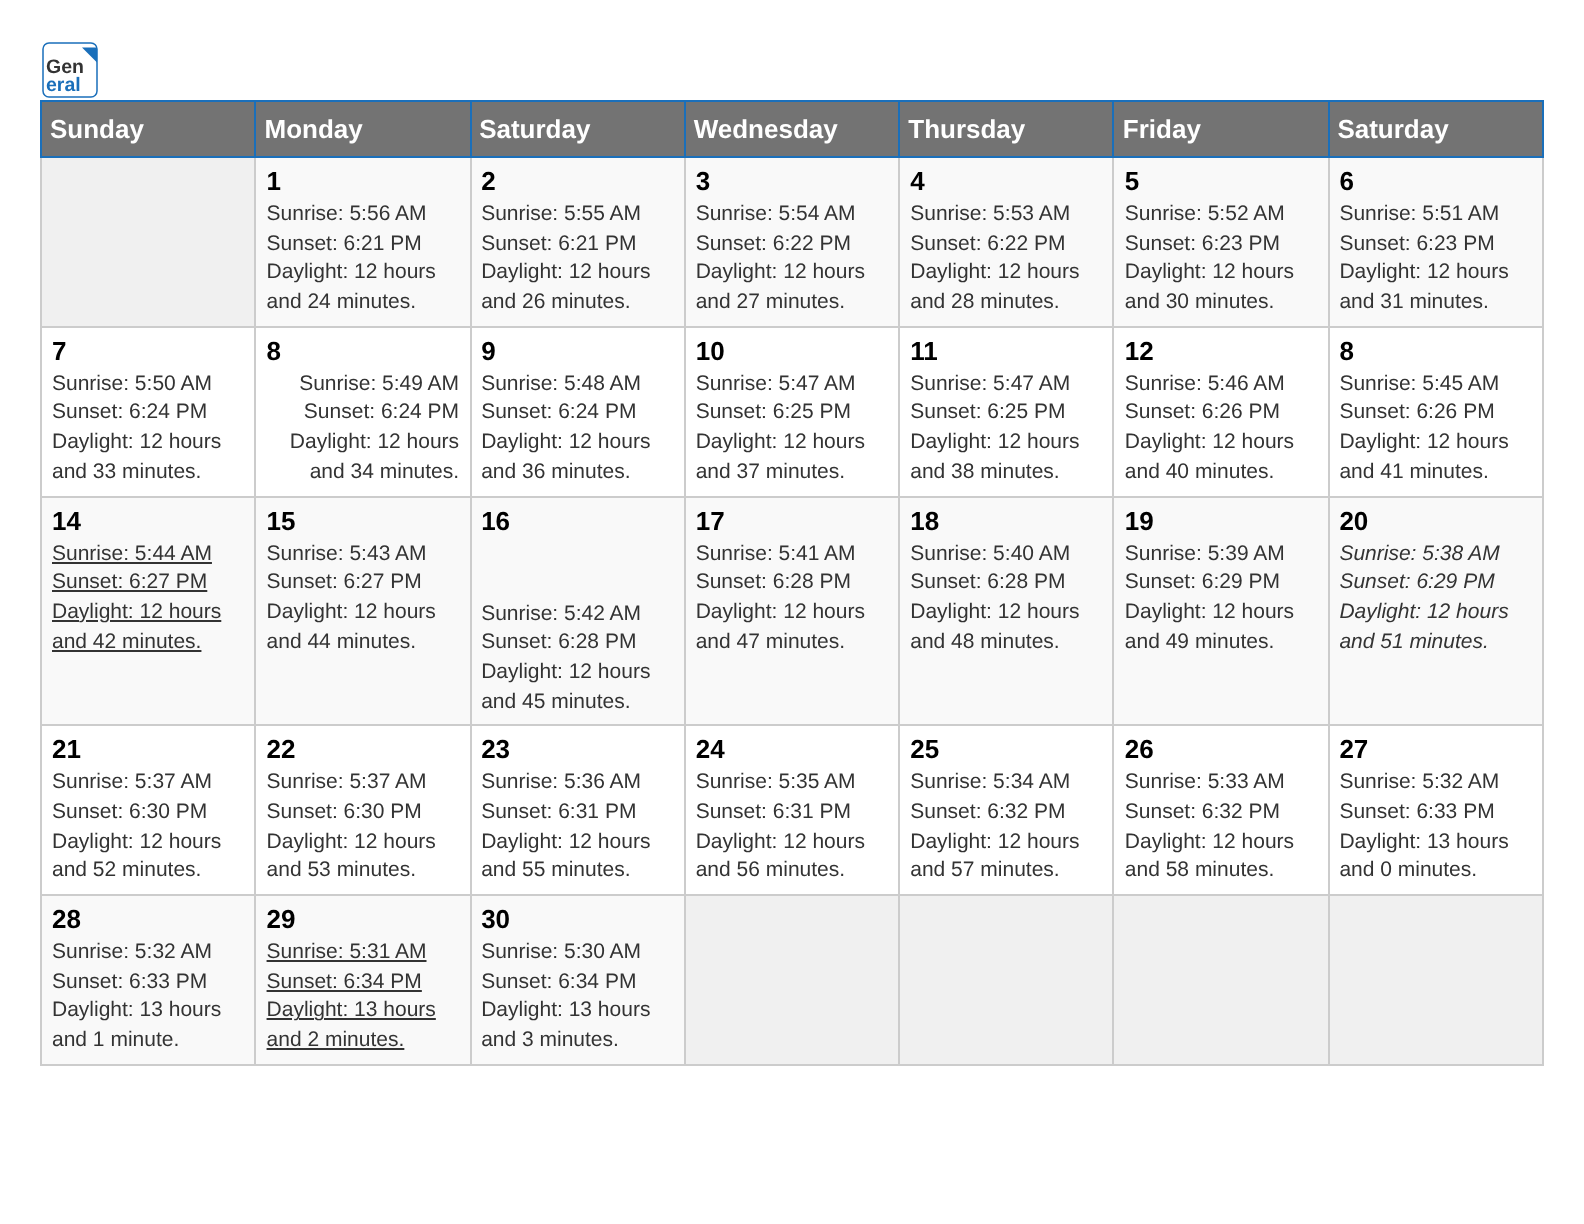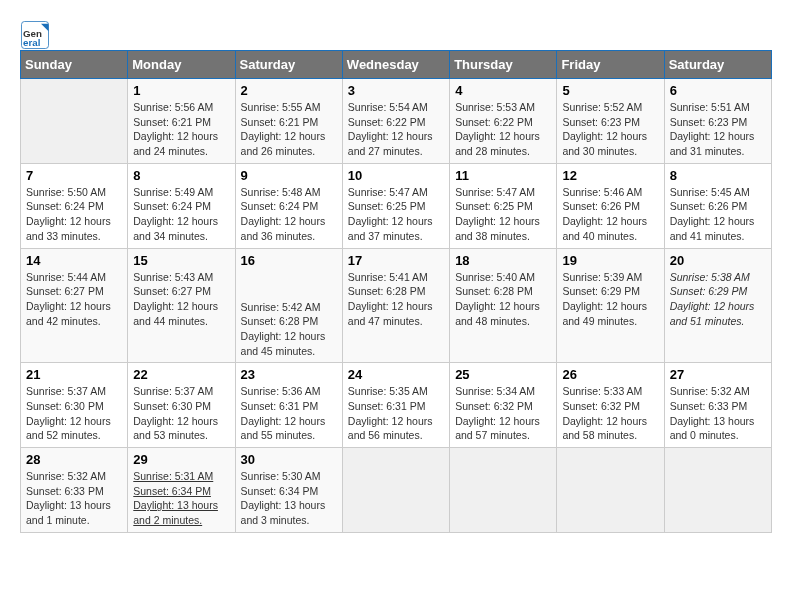--- a/index.html
+++ b/index.html
@@ -176,21 +176,21 @@
       <tr>
         <td>
           <span class="day-num">7</span>
           <div class="day-info" style="white-space: pre-line;">Sunrise: 5:50 AM
 Sunset: 6:24 PM
 Daylight: 12 hours
 and 33 minutes.</div>
         </td>
         <td>
           <span class="day-num">8</span>
-          <div class="day-info" style="white-space: pre-line;">Sunrise: 5:49 AM
+          <div class="day-info" style="white-space: pre-line; text-align: right;">Sunrise: 5:49 AM
 Sunset: 6:24 PM
 Daylight: 12 hours
 and 34 minutes.</div>
         </td>
         <td>
           <span class="day-num">9</span>
           <div class="day-info" style="white-space: pre-line;">Sunrise: 5:48 AM
 Sunset: 6:24 PM
 Daylight: 12 hours
 and 36 minutes.</div>
@@ -220,21 +220,21 @@
           <span class="day-num">8</span>
           <div class="day-info" style="white-space: pre-line;">Sunrise: 5:45 AM
 Sunset: 6:26 PM
 Daylight: 12 hours
 and 41 minutes.</div>
         </td>
       </tr>
       <tr>
         <td>
           <span class="day-num">14</span>
-          <div class="day-info" style="white-space: pre-line;">Sunrise: 5:44 AM
+          <div class="day-info" style="white-space: pre-line; text-decoration: underline;">Sunrise: 5:44 AM
 Sunset: 6:27 PM
 Daylight: 12 hours
 and 42 minutes.</div>
         </td>
         <td>
           <span class="day-num">15</span>
           <div class="day-info" style="white-space: pre-line;">Sunrise: 5:43 AM
 Sunset: 6:27 PM
 Daylight: 12 hours
 and 44 minutes.</div>

